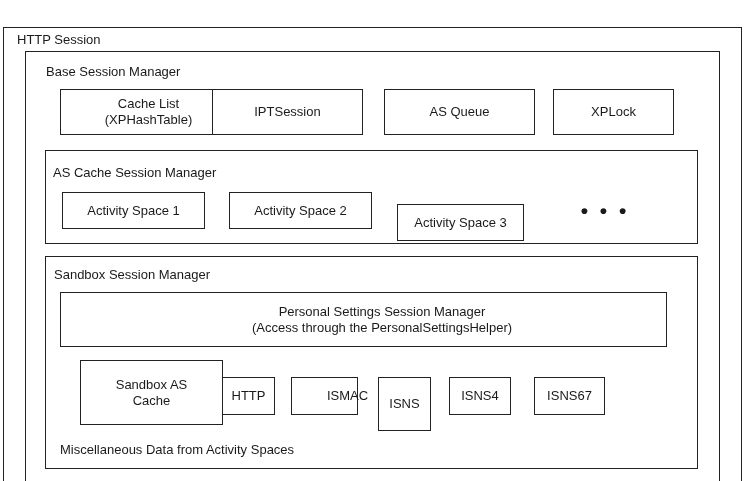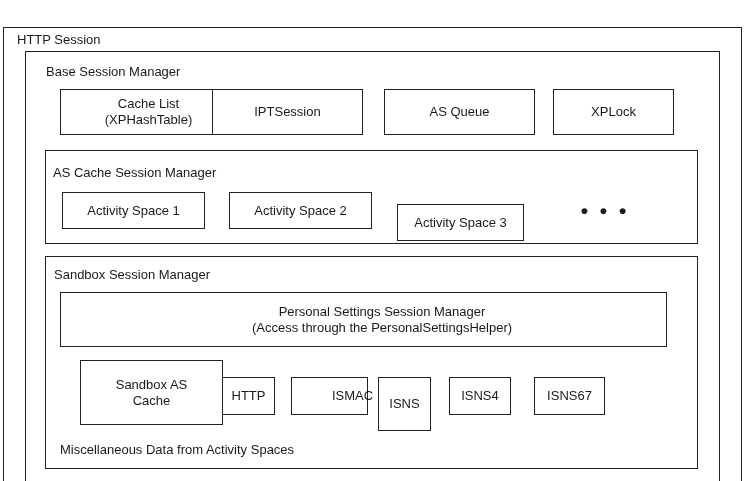--- a/index.html
+++ b/index.html
@@ -136,21 +136,21 @@
     left: 60px;
     top: 268px;
     width: 607px;
     height: 55px;
     padding-left: 37px;
   }
 
   #node-sandbox-as-cache { left: 80px;  top: 336px; width: 143px; height: 65px; }
 
   #node-isie    { left: 222px; top: 353px; width: 53px;  height: 38px; }
-  #node-ismac   { left: 291px; top: 353px; width: 77px;  height: 38px; padding-left: 46px; }
+  #node-ismac   { left: 291px; top: 353px; width: 67px;  height: 38px; padding-left: 46px; }
   #node-isns    { left: 378px; top: 353px; width: 53px;  height: 54px; }
   #node-isns4   { left: 449px; top: 353px; width: 62px;  height: 38px; text-align: right; }
   #node-isns67  { left: 534px; top: 353px; width: 71px;  height: 38px; }
 
   #misc-data-label {
     left: 60px;
     top: 418px;
   }
 </style>
 </head>

